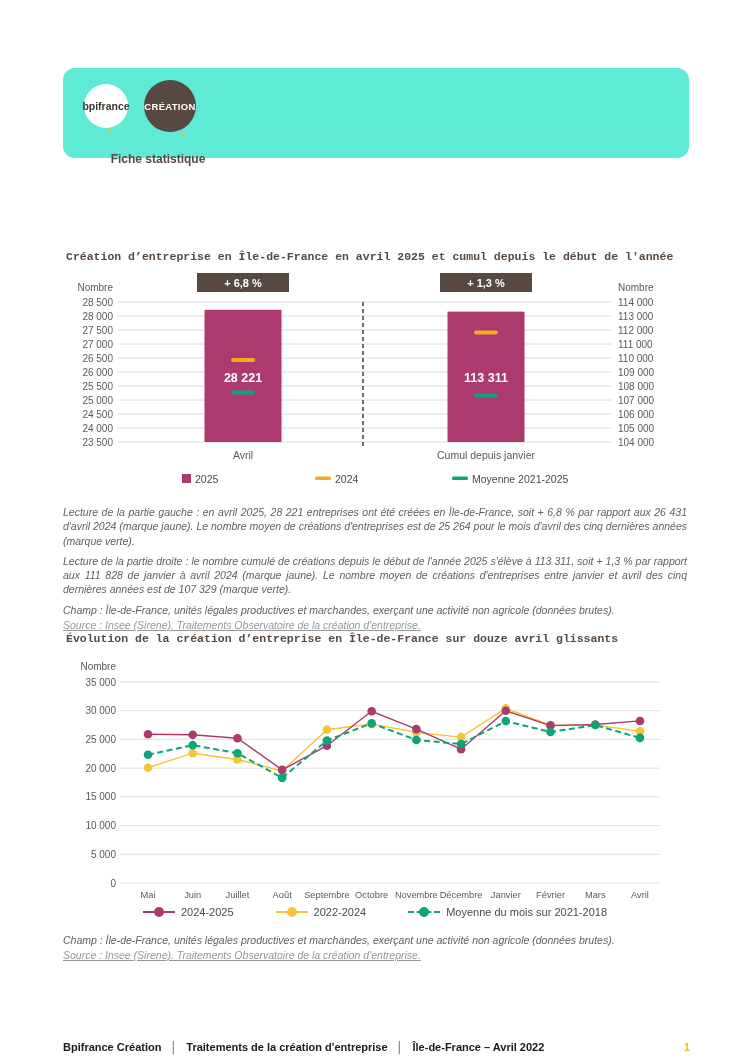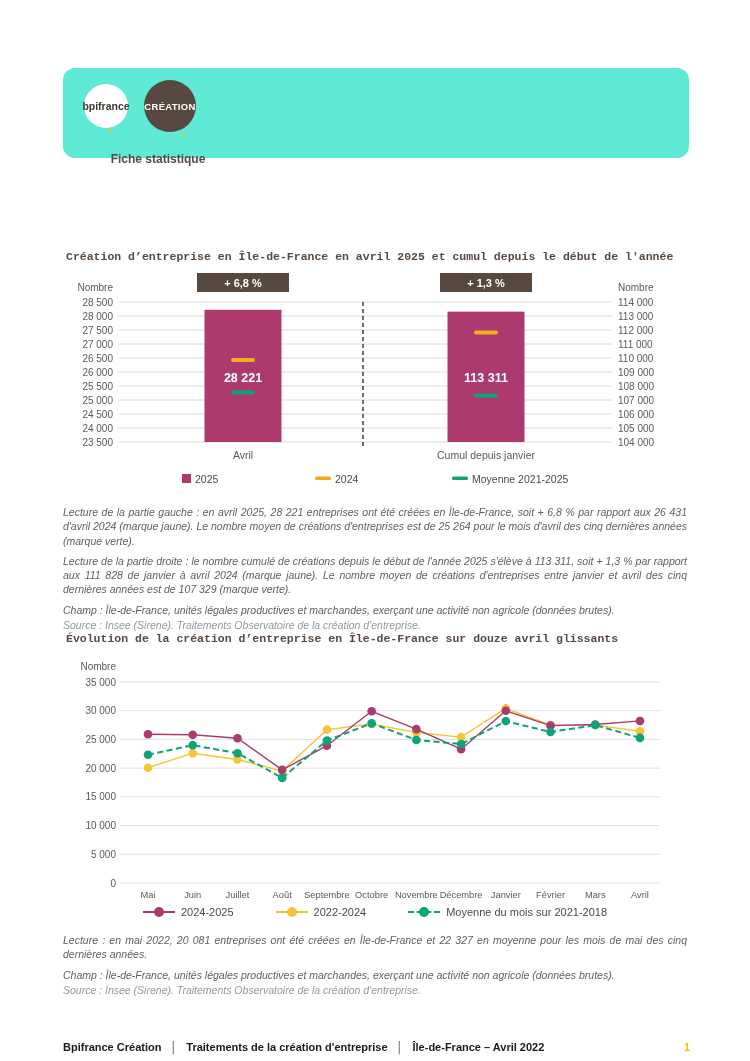--- a/index.html
+++ b/index.html
@@ -42,21 +42,21 @@
   .lleg-line{position:absolute;left:0;right:0;top:4px;height:2px;display:block;}
   .lleg-line.dashed{height:0;top:4px;}
   .lleg-dot{position:absolute;left:11px;top:0;width:10px;height:10px;border-radius:50%;display:block;}
   .lleg-label{font-size:11px;color:#4A4A4A;}
 
   
   .notes{position:absolute;left:63px;width:627px;font-style:italic;color:#5F5F5F;font-size:10.5px;line-height:1.36;text-align:justify;}
   .notes-top{top:505px;}
   .notes-bottom{top:933px;}
   .notes p{margin:0 3px 6px 0;}
-  .notes p.muted{color:#979797;margin-bottom:0;}
+  .notes p.muted{color:#979797;margin-bottom:0;text-decoration:underline;}
 
   
   .footer{position:absolute;left:63px;top:1016px;width:627px;display:flex;align-items:center;font-size:11px;font-weight:bold;color:#1A1A1A;margin-top:25px;}
   .footer .sep{color:#57493F;margin:0 9px;font-weight:normal;}
   .footer .page-num{margin-left:auto;color:#EFC01A;}
 </style>
 </head>
 <body>
 
 <header class="banner">
@@ -227,21 +227,20 @@
     <span class="lleg-item">
       <span class="lleg-swatch">
         <i class="lleg-line dashed" style="border-top: 2.5px dashed rgb(12, 164, 120);"></i>
         <i class="lleg-dot" style="background: rgb(12, 164, 120);"></i>
       </span>
       <span class="lleg-label">Moyenne du mois sur 2021-2018</span>
     </span>
   </div>
 
 <div class="notes notes-bottom">
-  <p>Lecture : en mai 2022, 20 081 entreprises ont été créées en Île-de-France et 22 327 en moyenne pour les mois de mai des cinq dernières années.</p>
   <p style="margin-bottom:1px">Champ : Île-de-France, unités légales productives et marchandes, exerçant une activité non agricole (données brutes).</p>
   <p class="muted">Source : Insee (Sirene).  Traitements Observatoire de la création d'entreprise.</p>
 </div>
 
 <footer class="footer">
   <span>Bpifrance Création</span>
   <span class="sep">│</span>
   <span>Traitements de la création d'entreprise</span>
   <span class="sep">│</span>
   <span>Île-de-France – Avril 2022</span>

